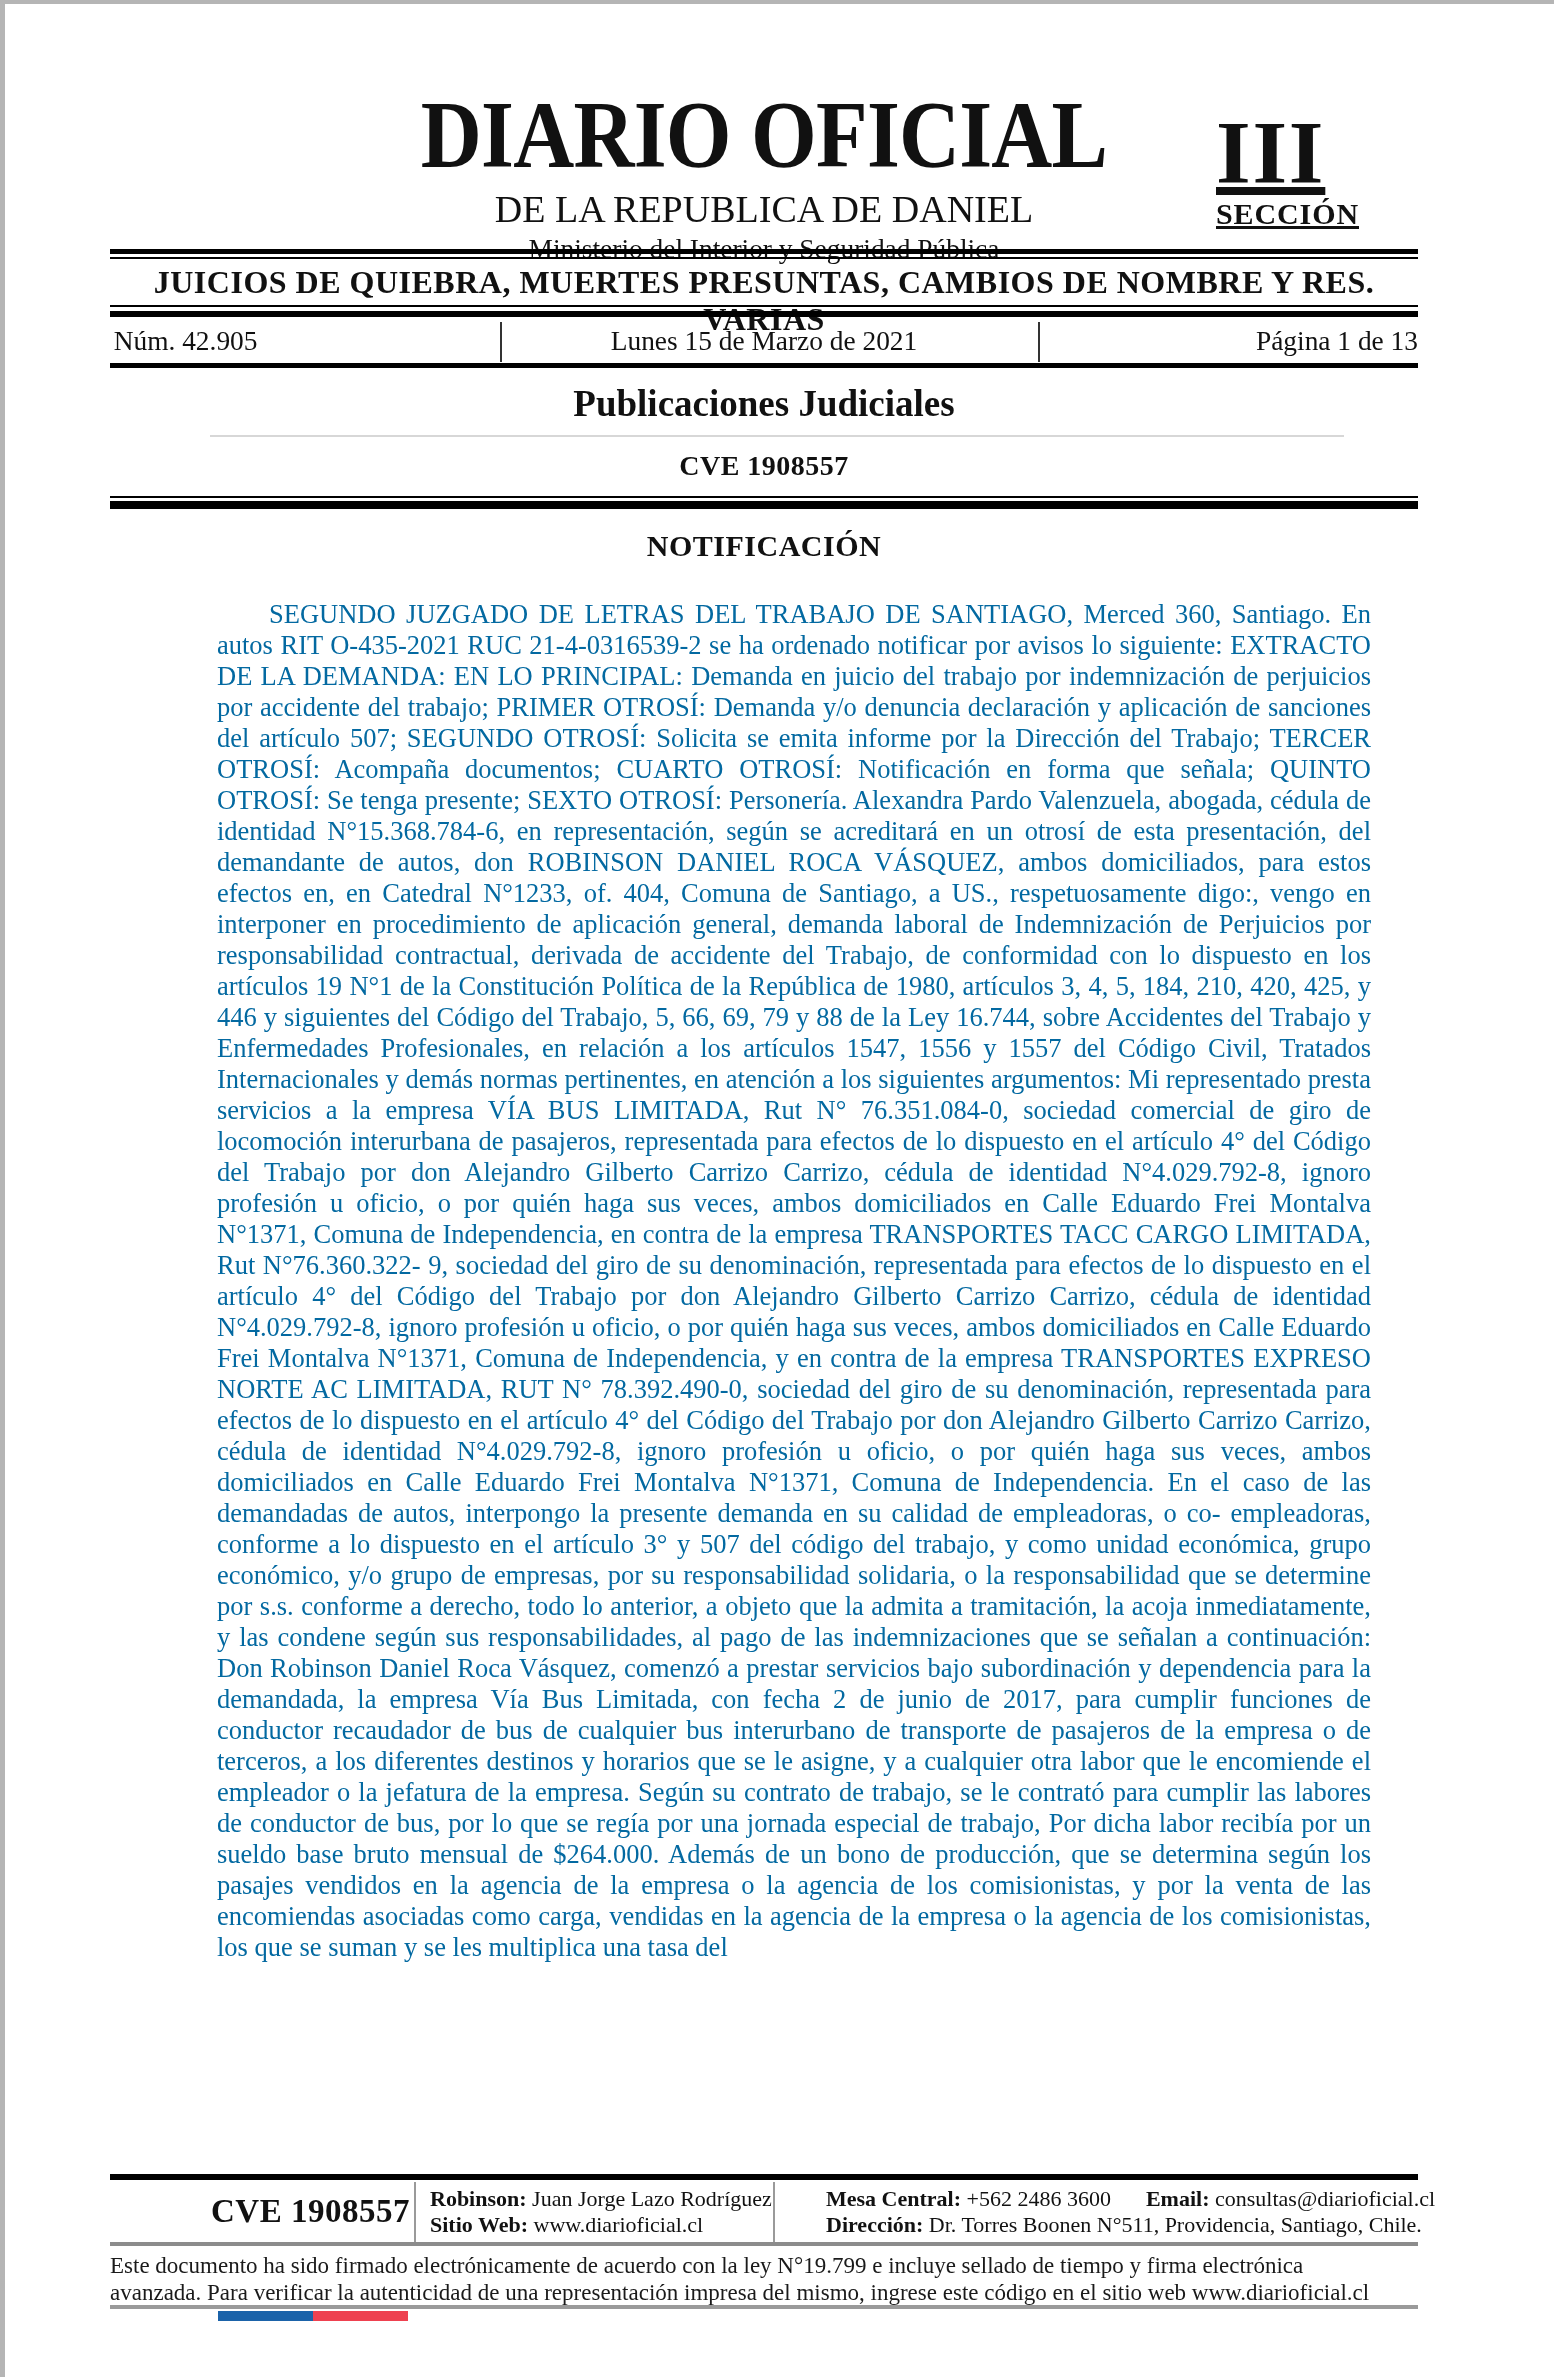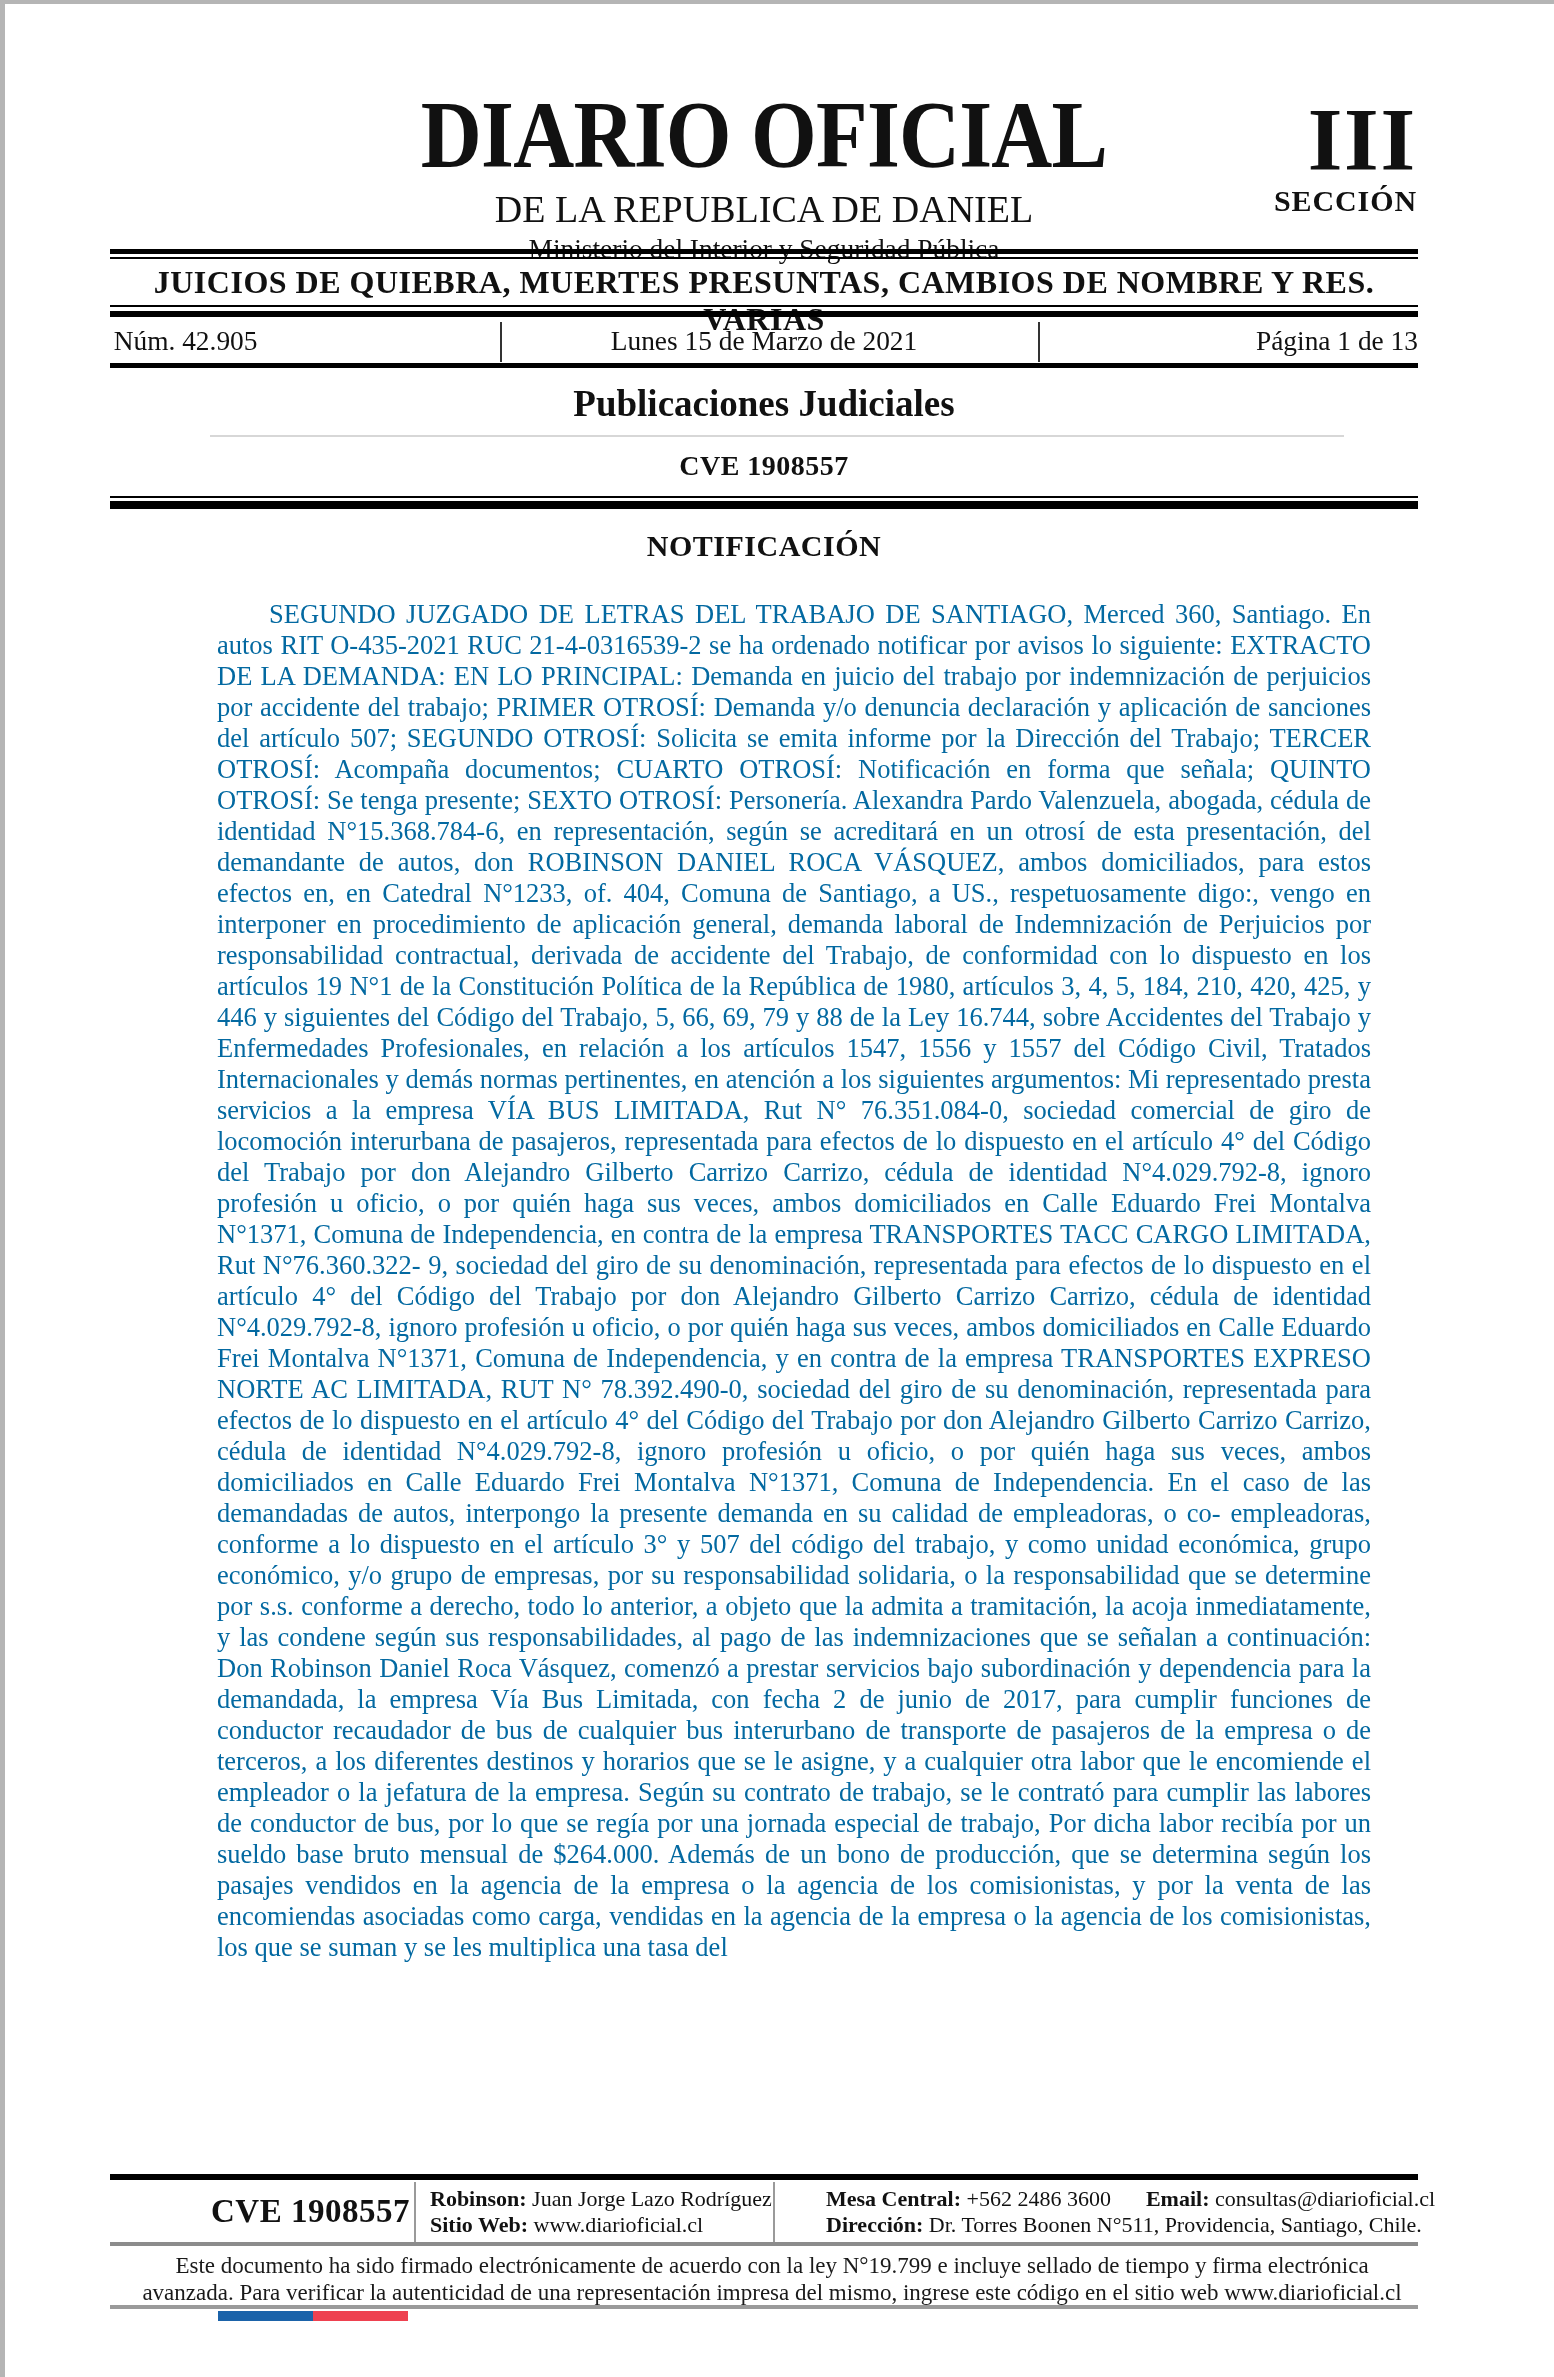--- a/index.html
+++ b/index.html
@@ -16,21 +16,21 @@
   .content{position:absolute;left:110px;width:1308px;}
 
   
   .masthead{top:88px;height:165px;text-align:center;}
   .title{
     font-size:95px;font-weight:bold;line-height:1;letter-spacing:-0.9px;
     transform:scaleX(.89);transform-origin:center;white-space:nowrap;
   }
   .subtitle{font-size:38px;line-height:1;margin-top:7.3px;letter-spacing:0px;}
   .ministry{font-size:27.4px;line-height:1;margin-top:8.2px;}
-  .section-block{position:absolute;right:137px;top:104px;text-align:right;width:201px;}
+  .section-block{position:absolute;right:137px;top:117px;text-align:left;width:201px;text-decoration:underline;}
   .section-roman{font-size:89px;font-weight:bold;line-height:.8;letter-spacing:1.8px;}
   .section-word{font-size:30px;font-weight:bold;line-height:1;margin-top:11px;letter-spacing:0.9px;}
 
   
   .rule{position:absolute;left:110px;width:1308px;background:#000;}
   .rA1{top:249px;height:4.6px;}
   .rA2{top:257px;height:1.8px;}
   .rB1{top:305px;height:1.8px;}
   .rB2{top:311px;height:5.5px;}
   .rC {top:363px;height:4.6px;}
@@ -69,22 +69,22 @@
   .footer-cve{position:absolute;left:101px;top:9.1px;font-size:33px;font-weight:bold;letter-spacing:0.5px;}
   .foot-div{position:absolute;top:-1.8px;width:1.8px;height:60px;background:#9a9a9a;}
   .foot-div1{left:304px;}
   .foot-div2{left:663px;}
   .foot-block{position:absolute;top:1.8px;font-size:22px;line-height:26.5px;white-space:nowrap;}
   .foot-block b{font-weight:bold;}
   .foot-block-a{left:320px;}
   .foot-block-b{left:678px;margin-left:38px;}
   .foot-gap{display:inline-block;width:35px;}
   .legal{
-    position:absolute;left:118px;top:2253px;width:1308px;
-    text-align:center;font-size:23px;line-height:26.5px;color:#1a1a1a;
+    position:absolute;left:110px;top:2253px;width:1308px;
+    font-size:23px;line-height:26.5px;color:#1a1a1a;
   }
   .flag{position:absolute;left:218px;top:2311px;height:10px;display:flex;}
   .flag-blue{width:95px;height:10px;}
   .flag-red{width:95px;height:10px;}
 </style>
 </head>
 <body>
 
 <div class="page">
 

